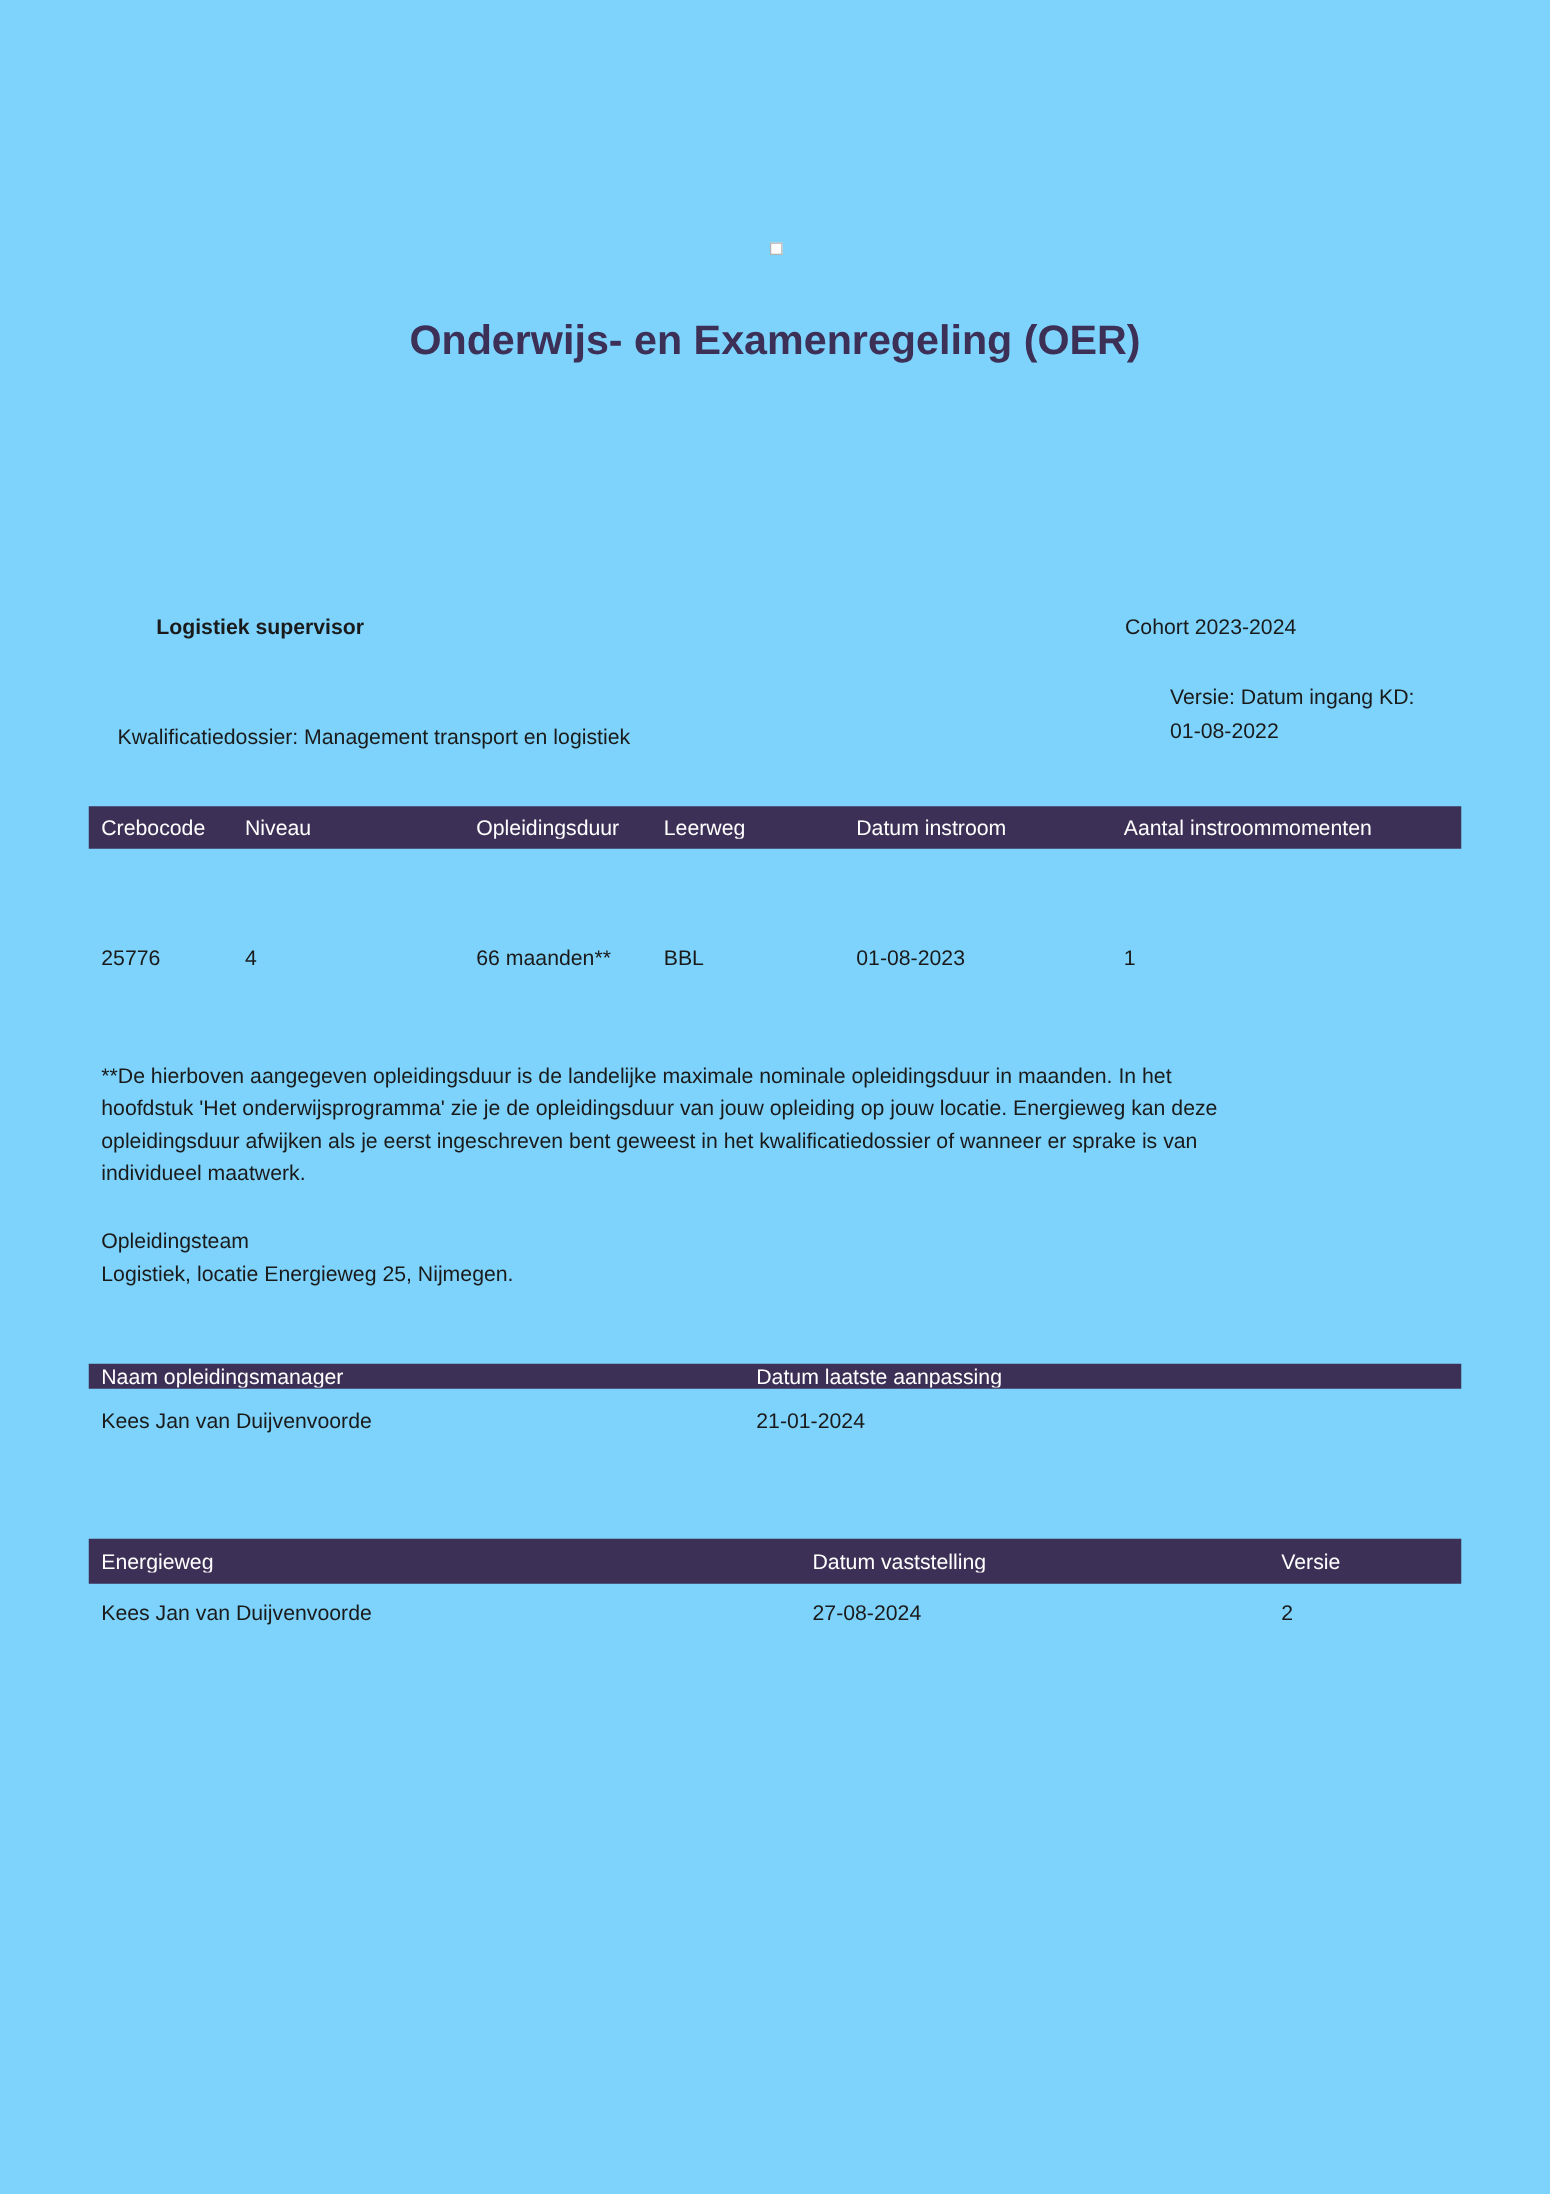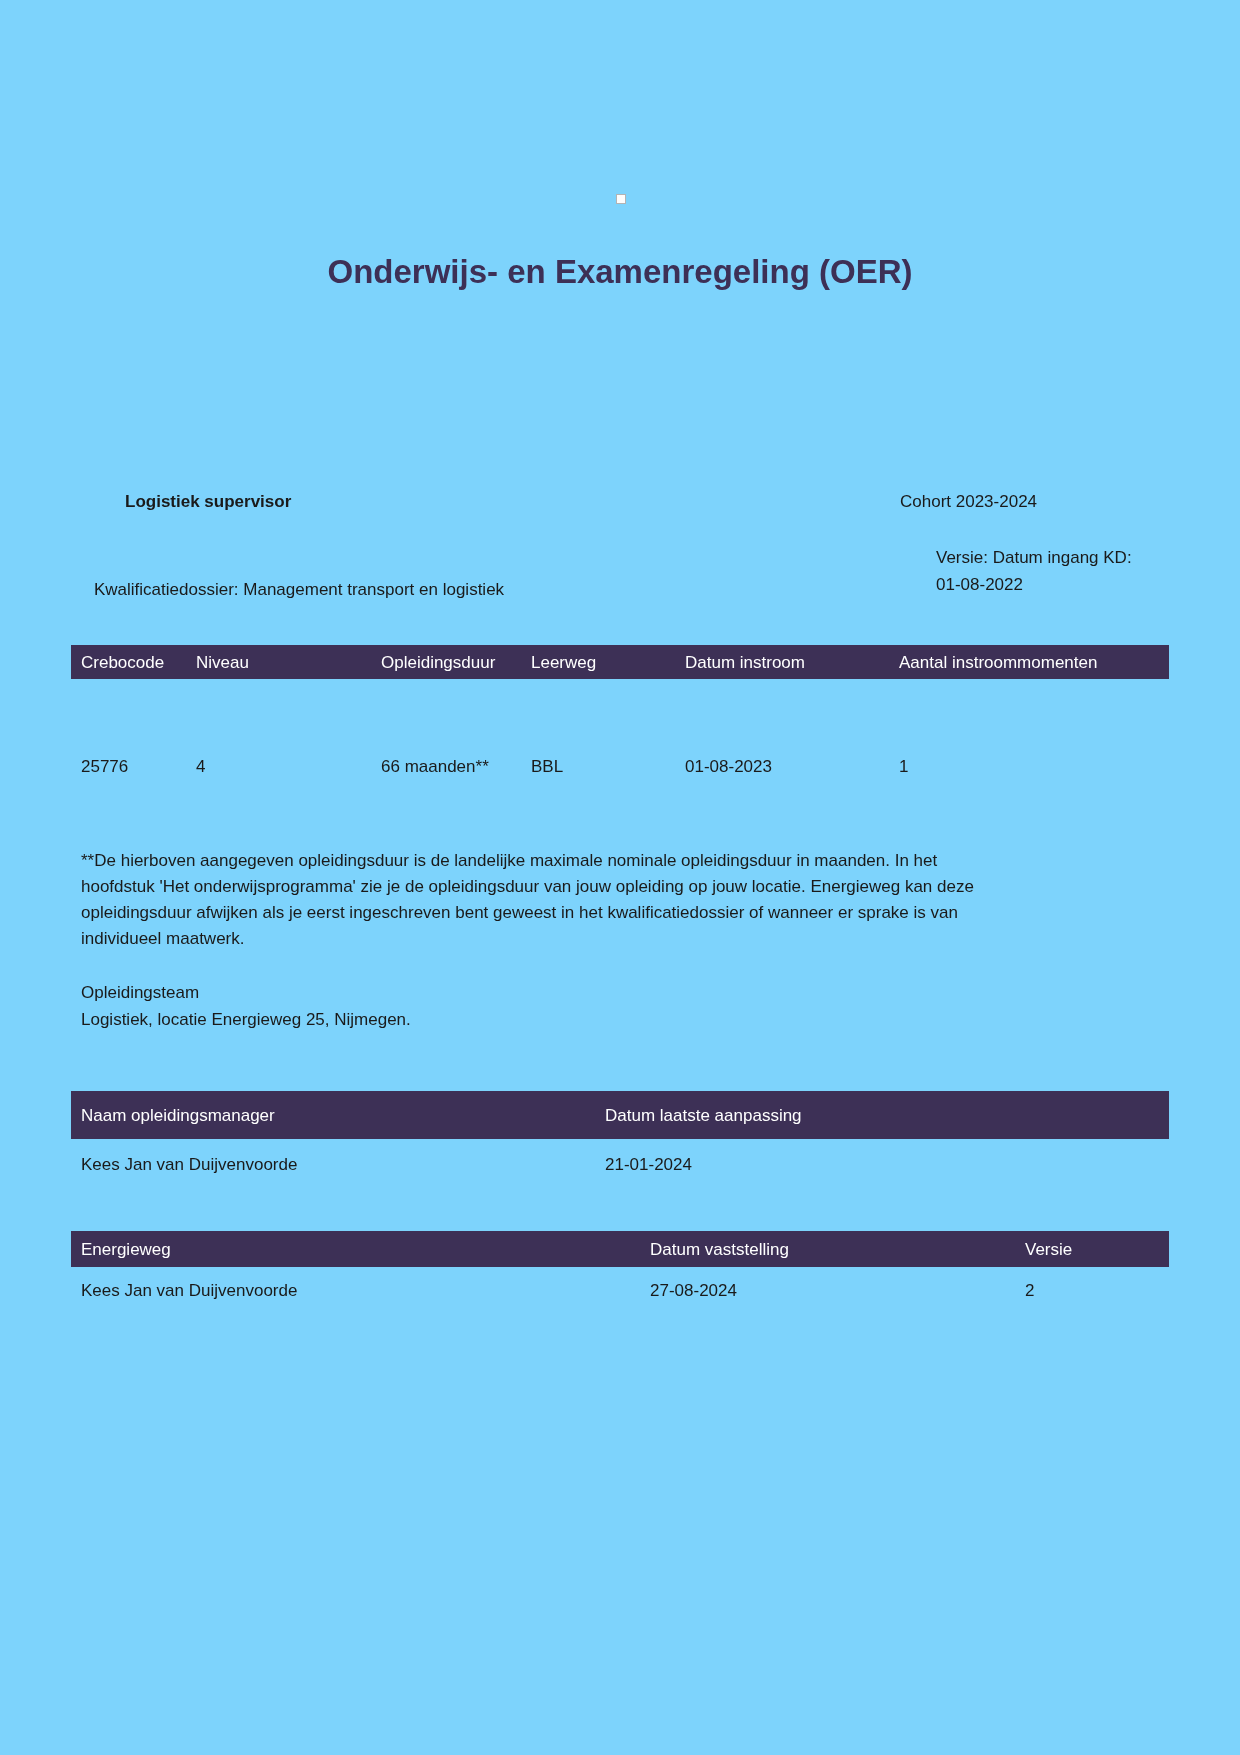--- a/index.html
+++ b/index.html
@@ -71,21 +71,21 @@
   }
   .thead > div, .trow > div { white-space: nowrap; overflow: hidden; }
 
   .crebo-grid   { grid-template-columns: 115px 185px 150px 154px 214px 270px; }
   .manager-grid { grid-template-columns: 524px 564px; }
   .approval-grid{ grid-template-columns: 569px 375px 144px; }
 
   .crebo-table    { top: 617px; }
   .crebo-table    .trow { margin-top: 78px; }
   .manager-table  { top: 1063px; }
-  .manager-table  .thead { height: 48px; }
+  .manager-table  .thead { height: 20px; }
   .manager-table  .trow { margin-top: 16px; }
   .approval-table { top: 1203px; }
   .approval-table .thead { height: 36px; }
   .approval-table .trow { margin-top: 14px; }
 
   .footnote {
     left: 81px;
     top: 848px;
     width: 1070px;
   }

